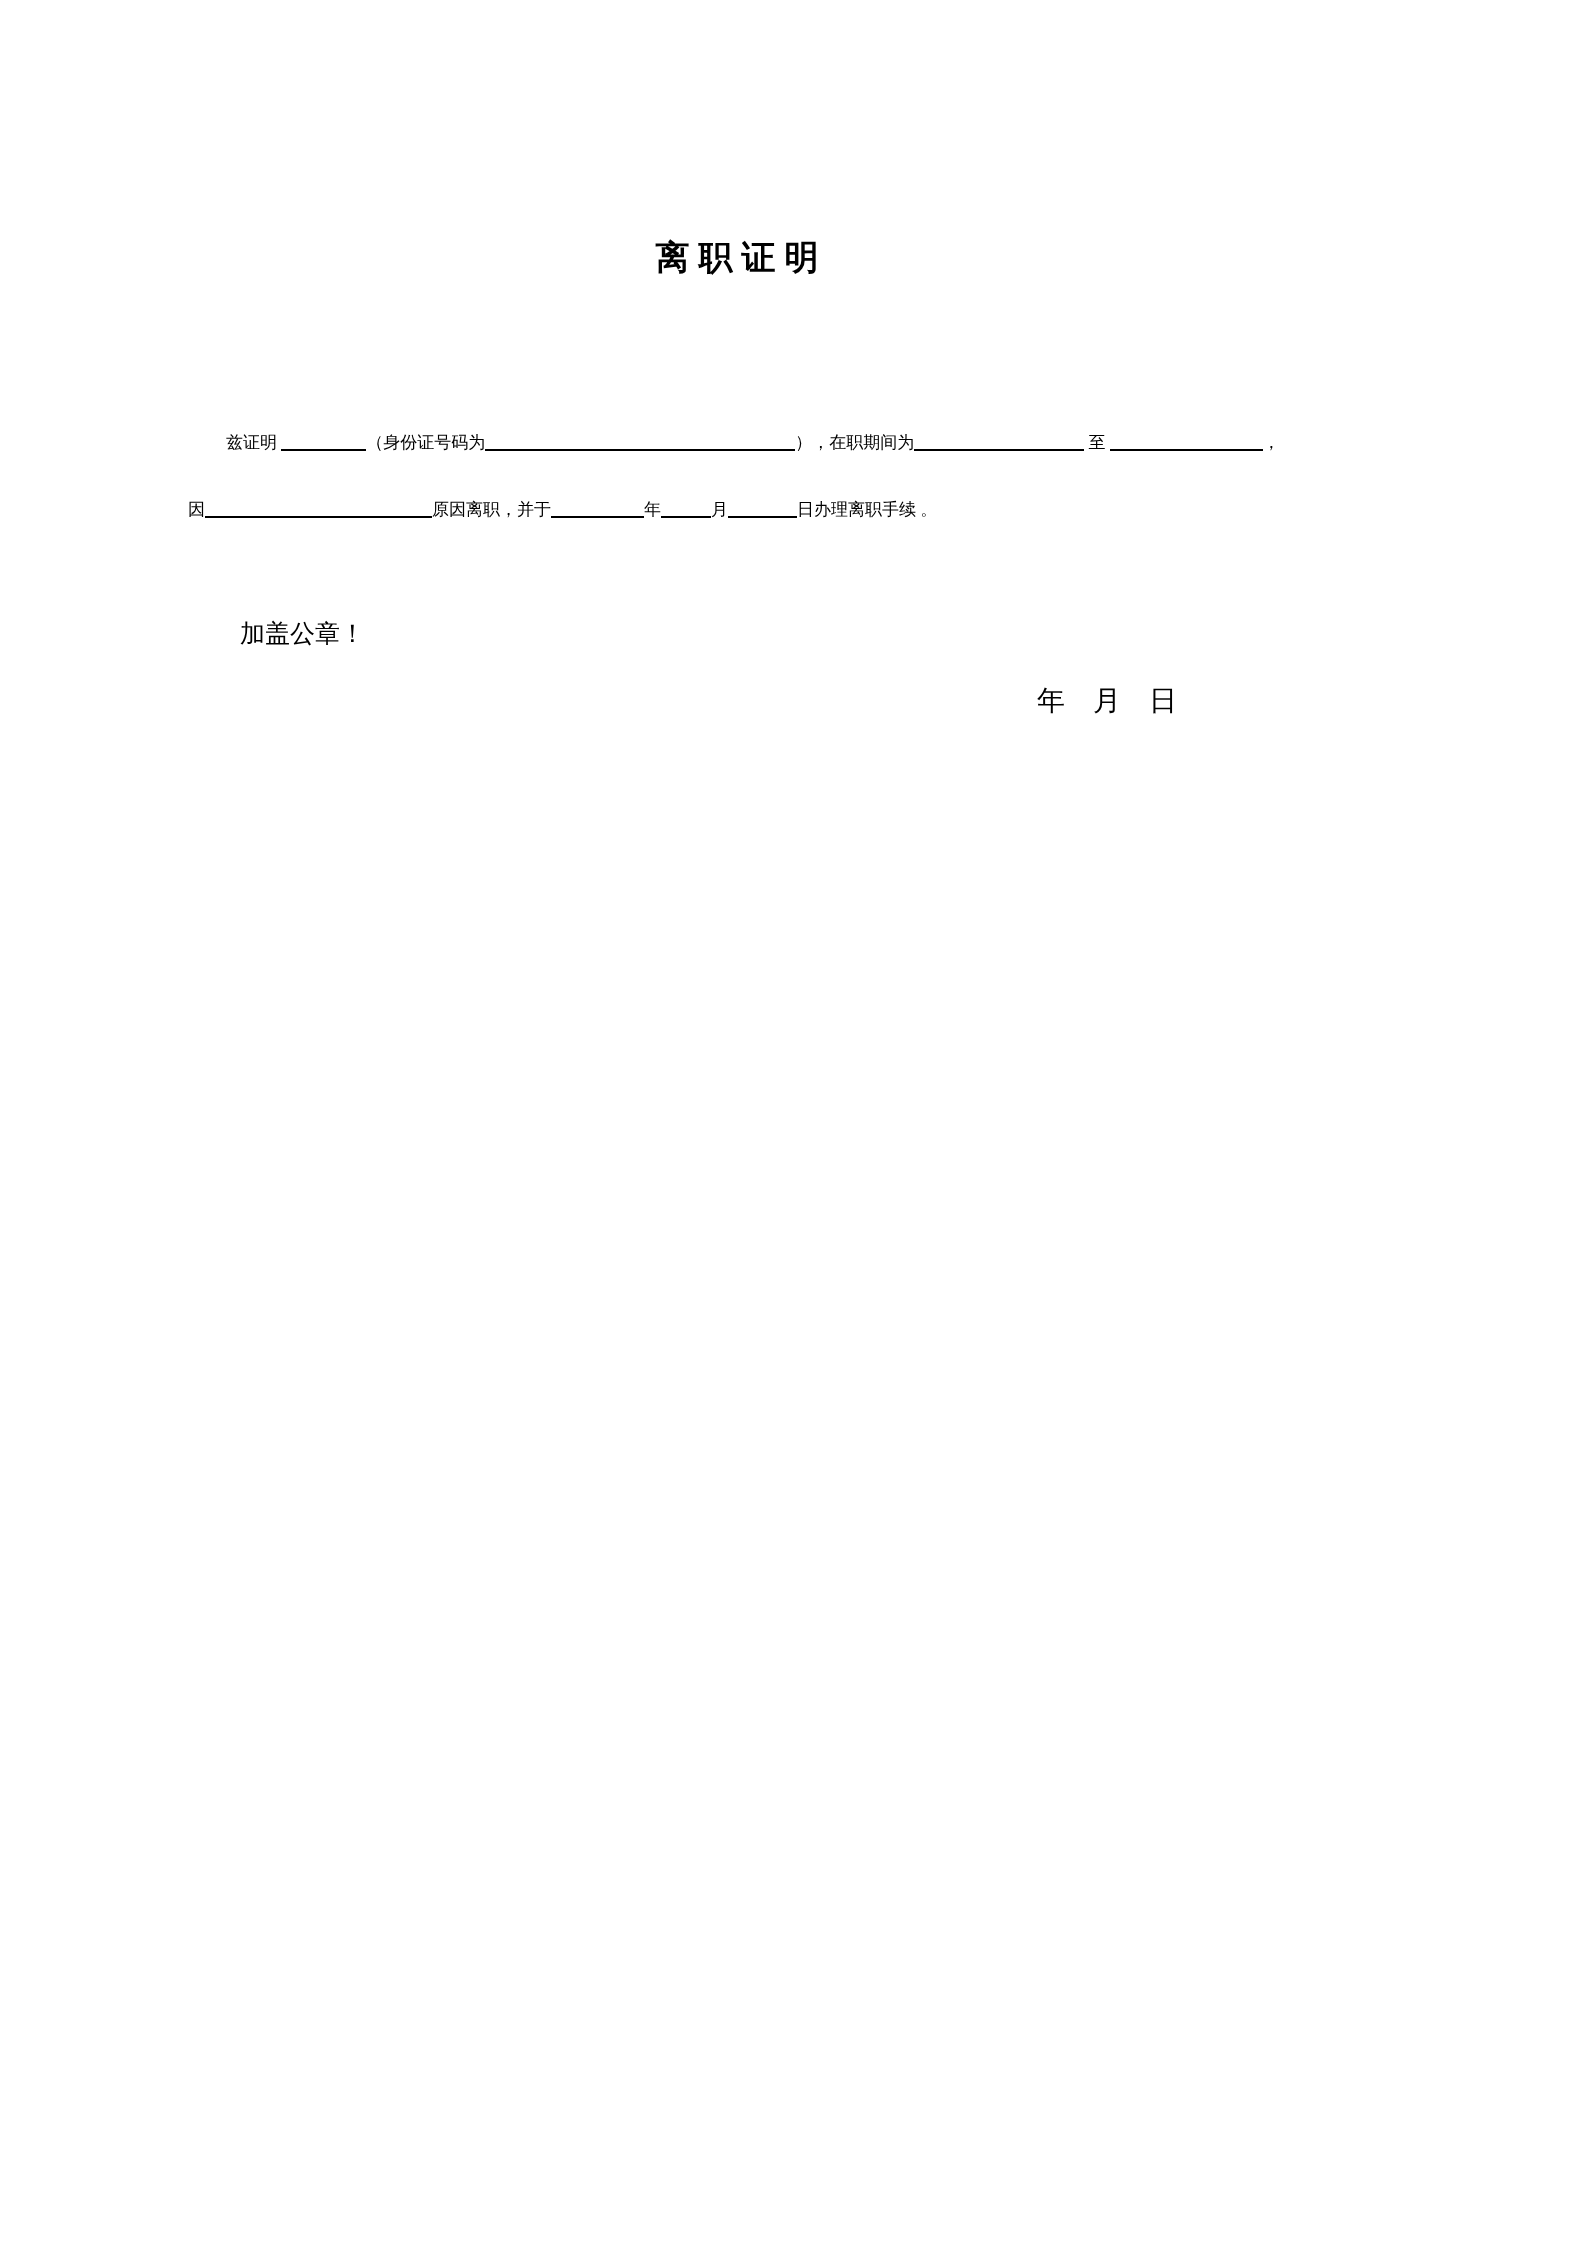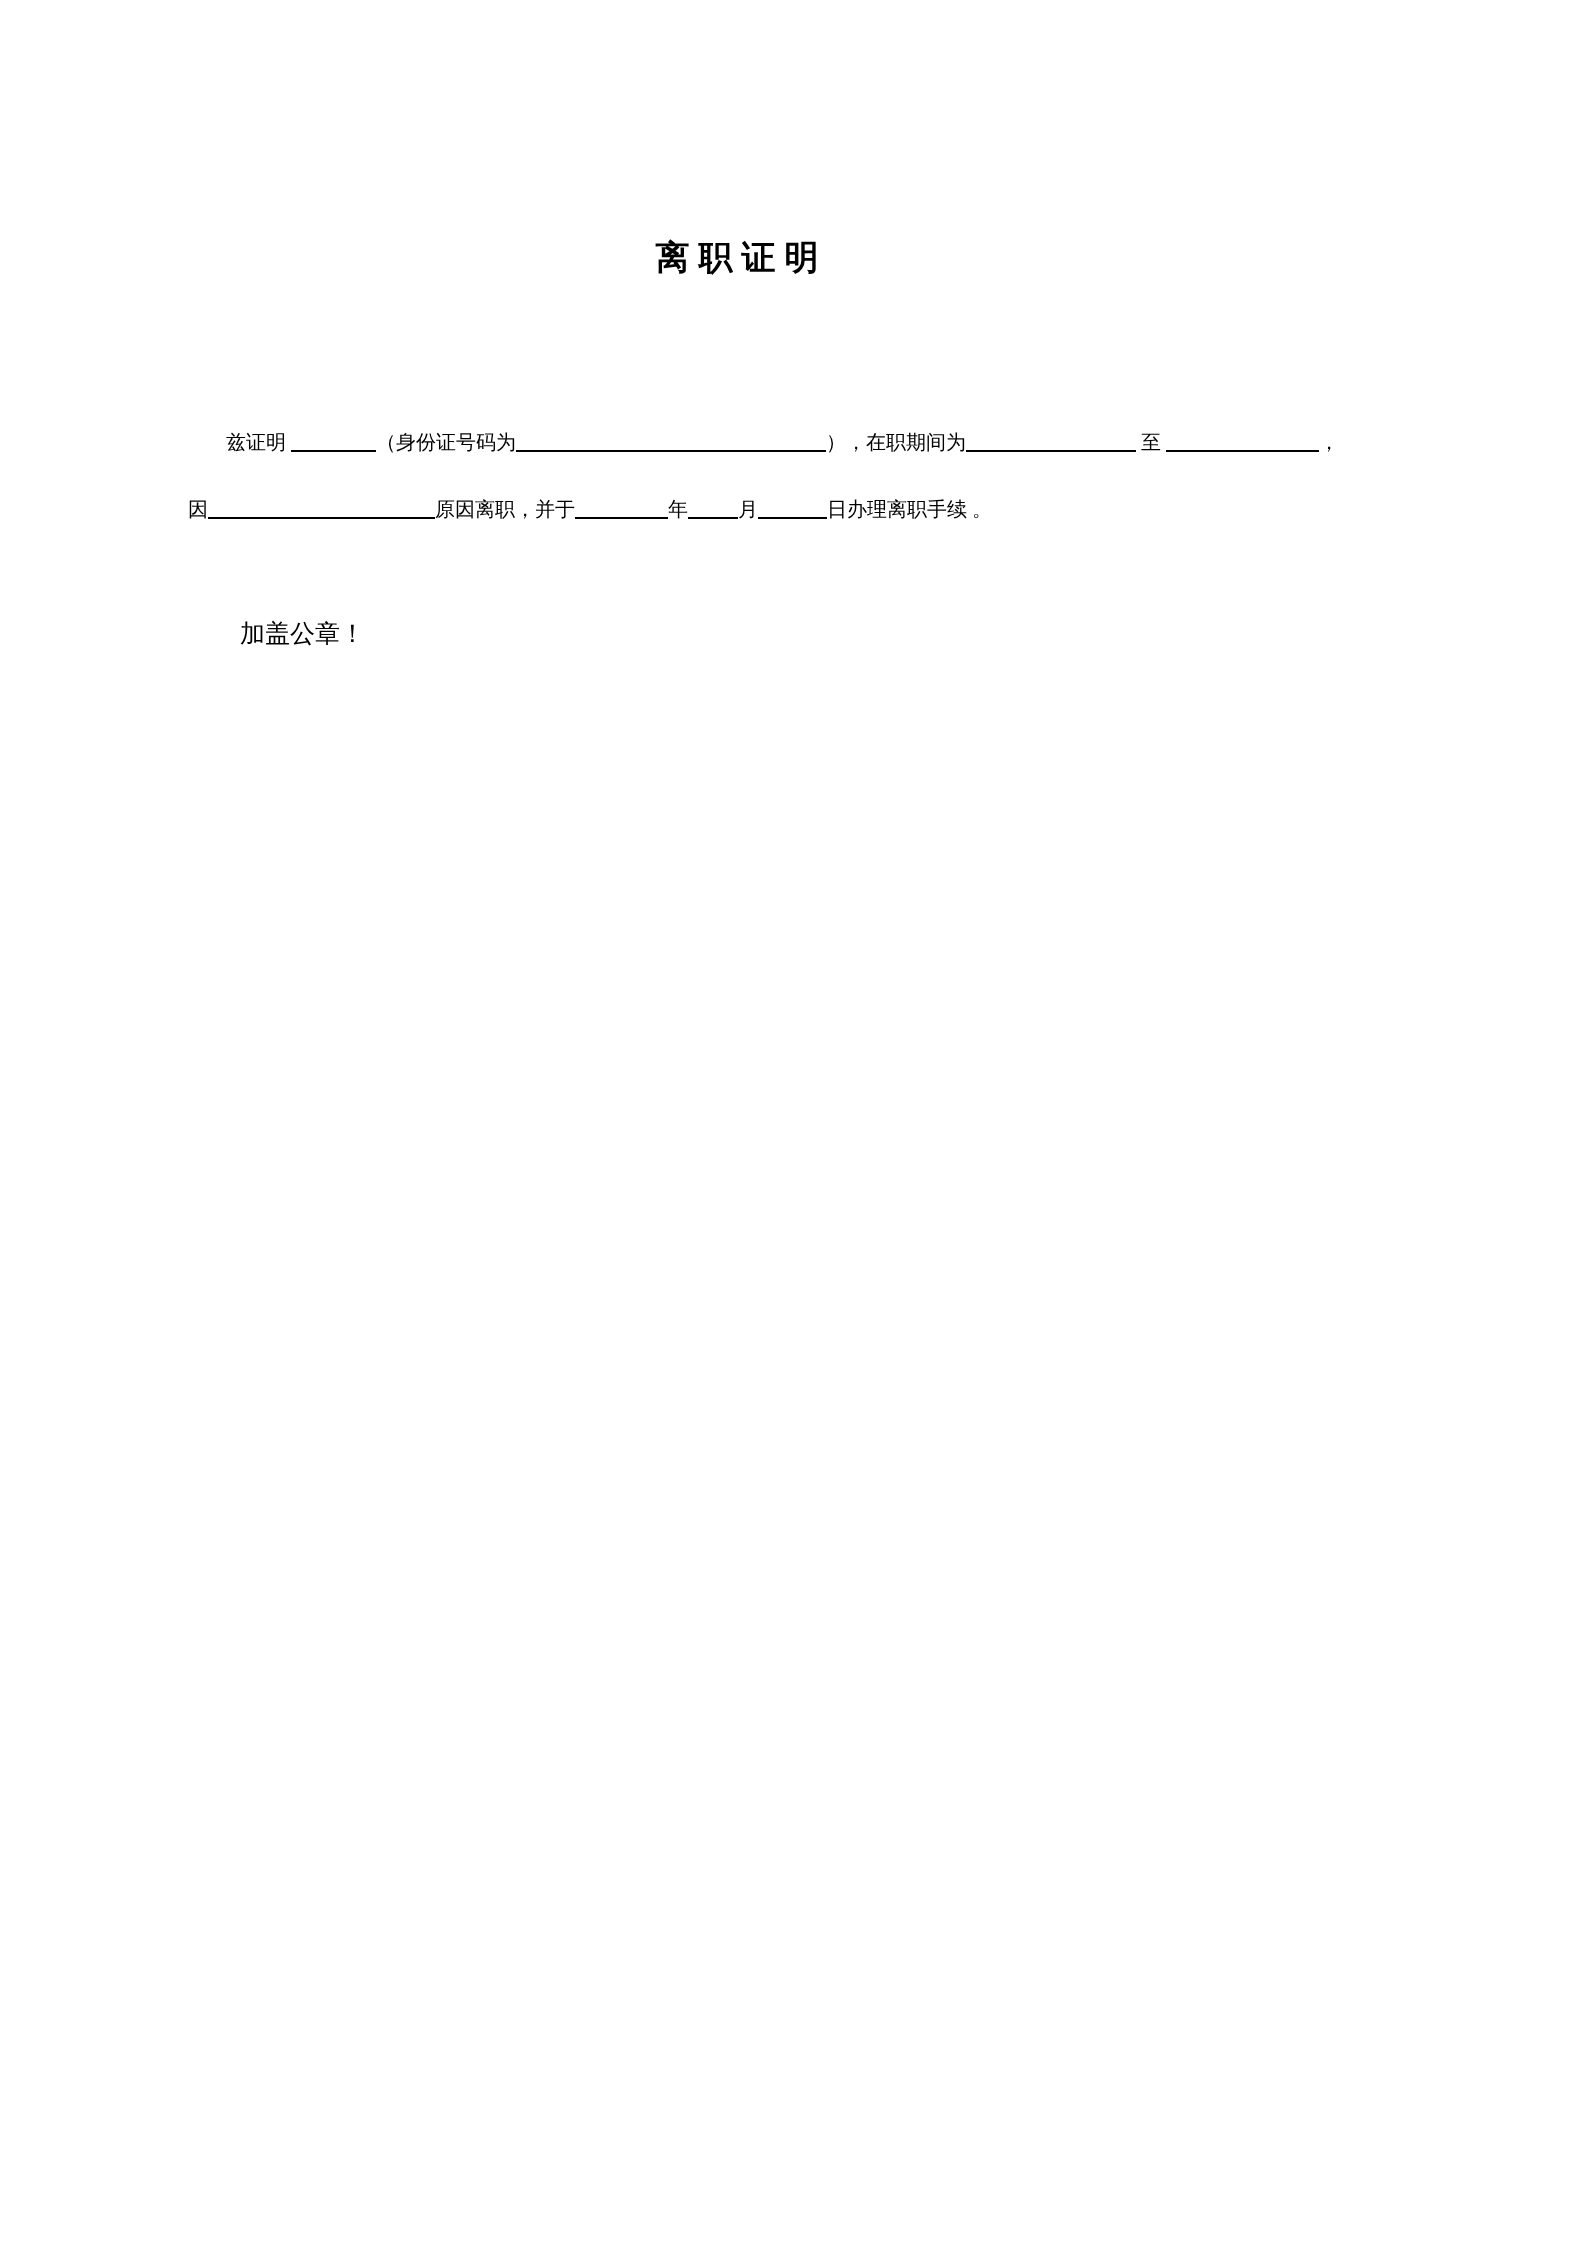--- a/index.html
+++ b/index.html
@@ -23,21 +23,21 @@
     position: relative;
     left: 38px;
     text-align: center;
     font-size: 34px;
     line-height: 44px;
     font-weight: bold;
     letter-spacing: 9px;
   }
   .body-par {
     margin: 129px 60px 0 188px;
-    font-size: 20px;
+    font-size: 17px;
     line-height: 67px;
   }
   .par-line {
     white-space: nowrap;
   }
   .par-line.indent {
     text-indent: 38px;
   }
   .blank-line {
     display: inline-block;
@@ -72,14 +72,15 @@
   <h1 class="doc-title">离职证明</h1>
 
   <div class="body-par">
     <div class="par-line indent"><span class="seg-text">兹证明 </span><span class="blank-line" style="width: 85px;"></span><span class="seg-text">（身份证号码为</span><span class="blank-line" style="width: 310px;"></span><span class="seg-text">），在职期间为</span><span class="blank-line" style="width: 170px;"></span><span class="seg-text"> 至 </span><span class="blank-line" style="width: 153px;"></span><span class="seg-text">，</span></div>
     <div class="par-line"><span class="seg-text">因</span><span class="blank-line" style="width: 227px;"></span><span class="seg-text">原因离职，并于</span><span class="blank-line" style="width: 93px;"></span><span class="seg-text">年</span><span class="blank-line" style="width: 50px;"></span><span class="seg-text">月</span><span class="blank-line" style="width: 69px;"></span><span class="seg-text">日办理离职手续 。</span></div>
   </div>
 
   <div class="closing">加盖公章！</div>
 
 
+  <div class="dateline">年　月　日</div>
 
 </div>
 
 </body></html>

